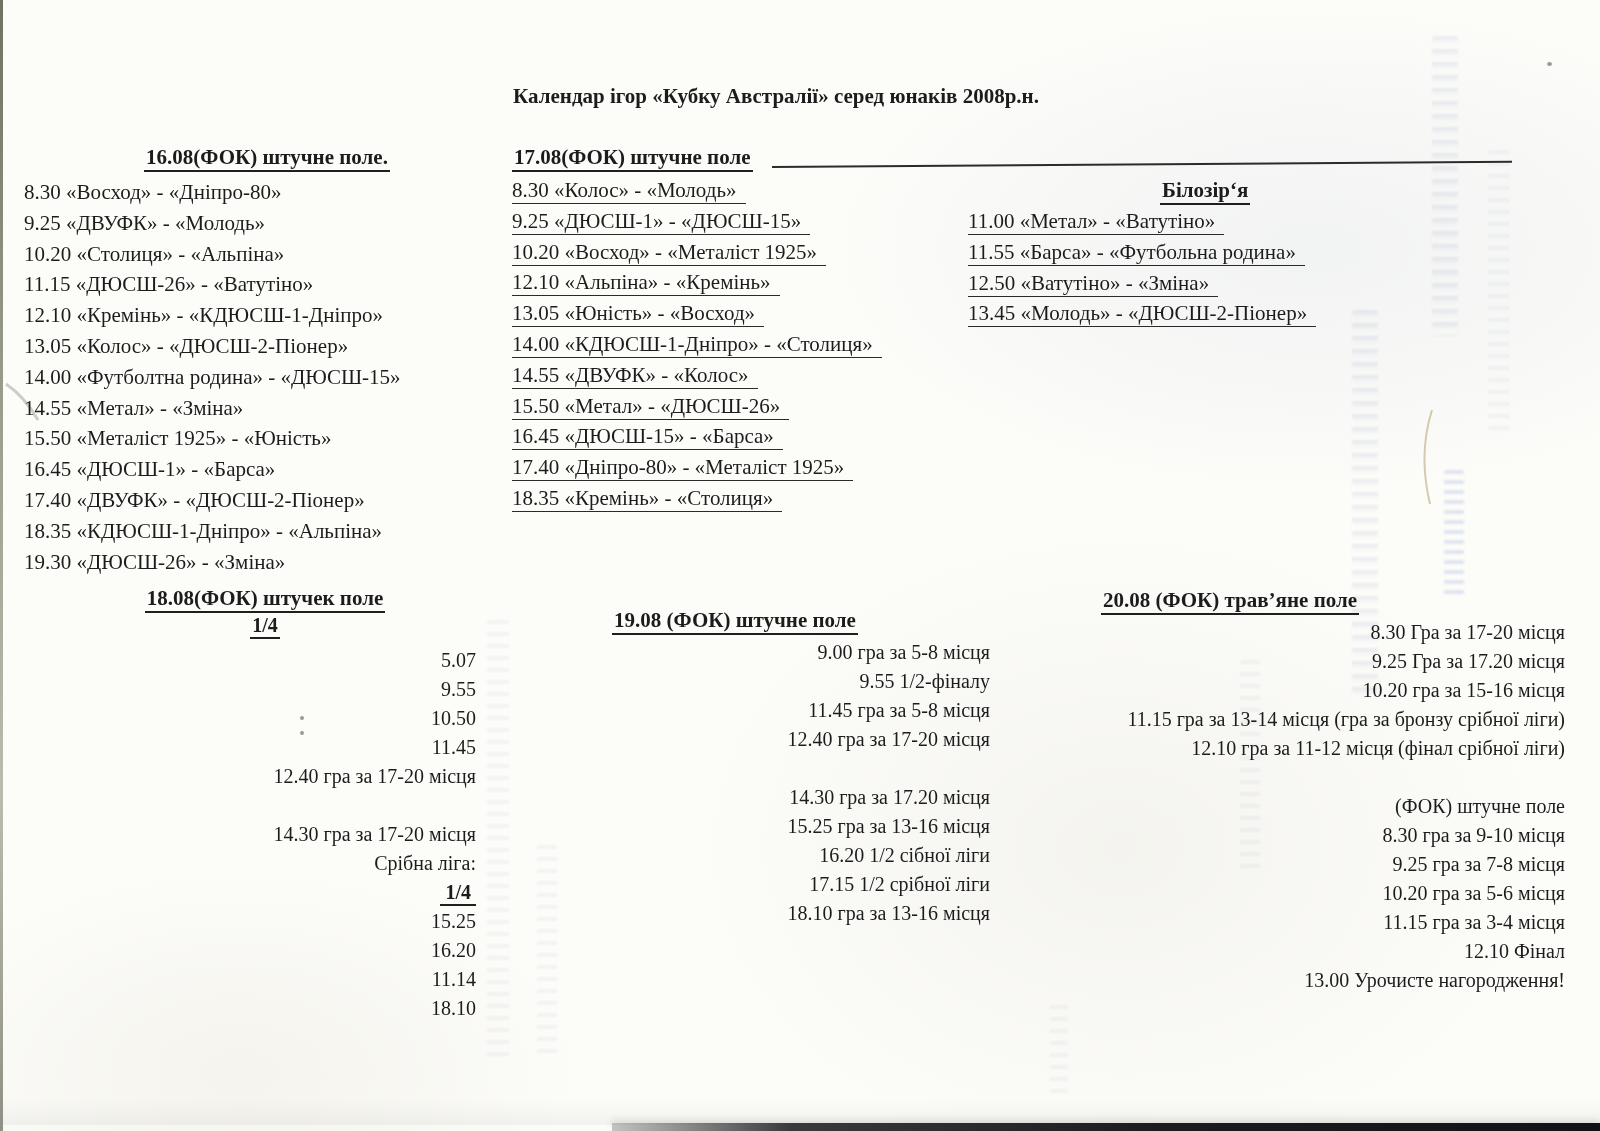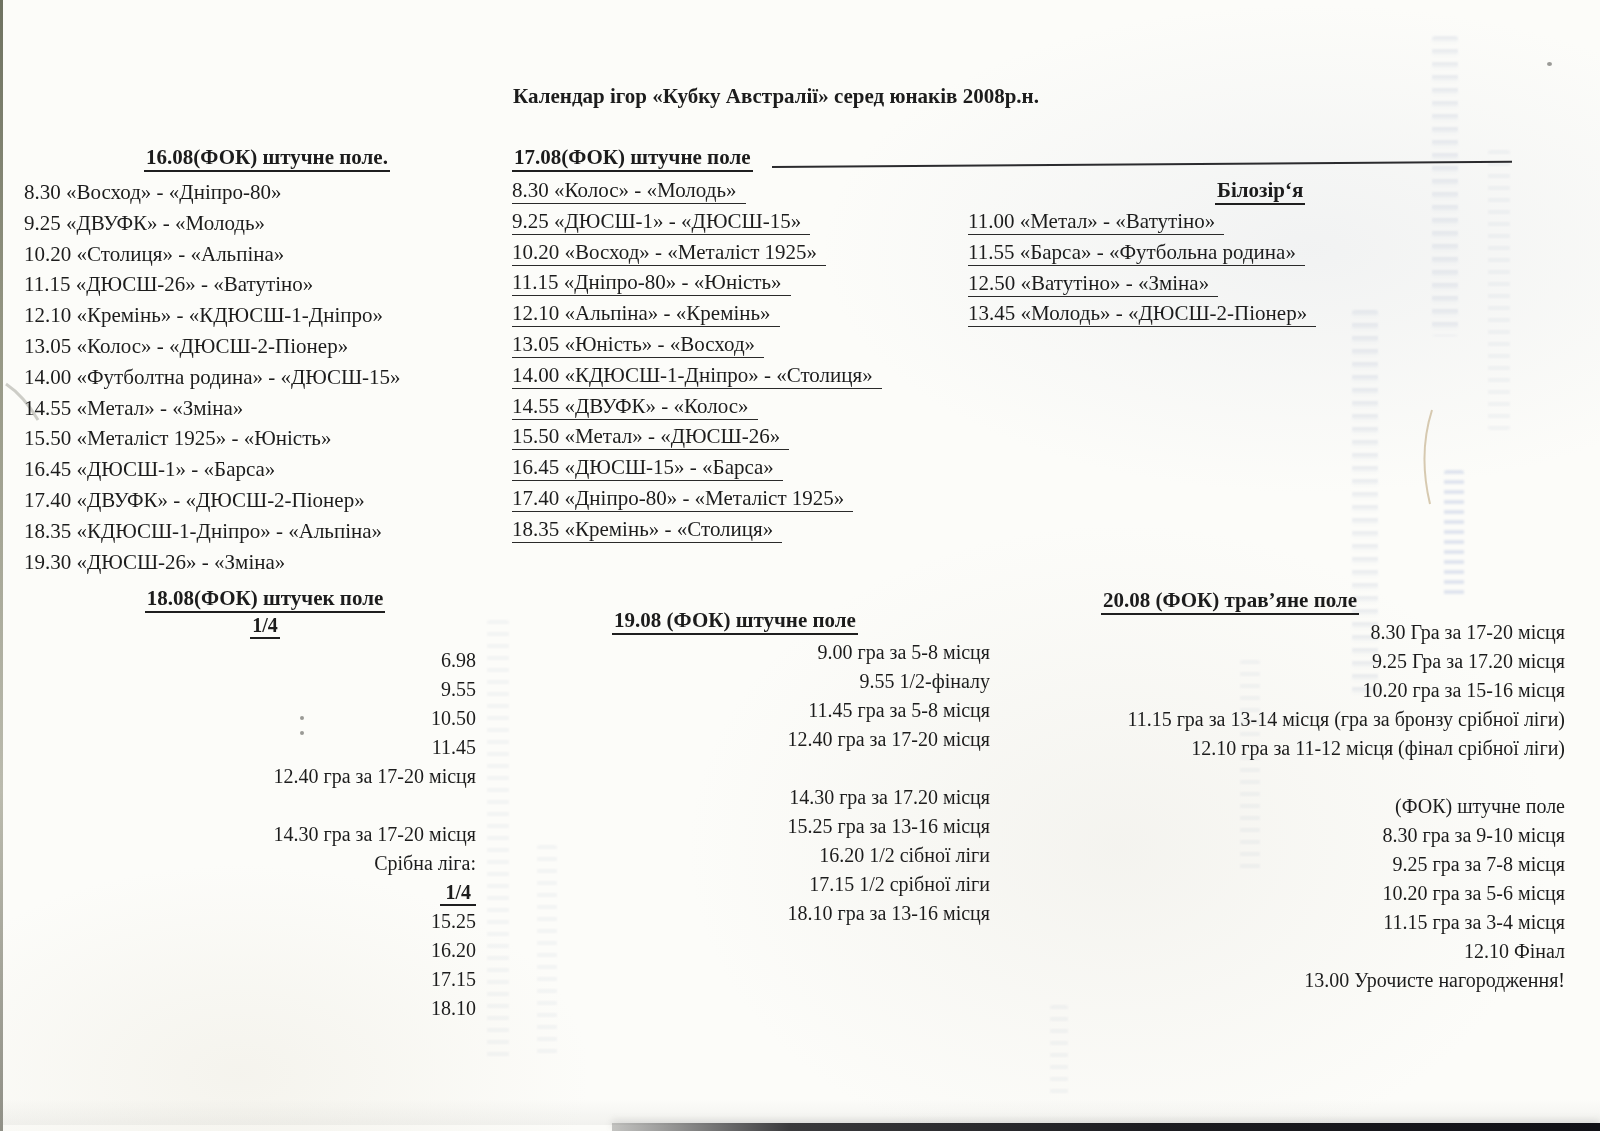--- a/index.html
+++ b/index.html
@@ -44,21 +44,21 @@
 
   #sec16{left:24px;top:145px;width:452px;}
   #sec16 .sec-h{text-align:center;padding-left:34px;margin-bottom:6px;}
   #sec16 .rows31{margin-top:8px;}
 
   #sec17{left:512px;top:145px;width:480px;}
   #sec17 .sec-h{margin-bottom:6px;}
   .rule17{position:absolute;left:772px;top:166px;width:740px;height:2px;background:#2b2b2e;
     transform:rotate(-0.4deg);transform-origin:left center;}
 
-  #secbz-h{position:absolute;left:1215px;top:178px;font-weight:bold;font-size:21px;white-space:nowrap;}
+  #secbz-h{position:absolute;left:1160px;top:178px;font-weight:bold;font-size:21px;white-space:nowrap;}
   #secbz-rows{position:absolute;left:968px;top:206px;}
 
   #sec18{left:24px;top:586px;width:452px;}
   #sec18 .sec-h{text-align:center;padding-left:30px;}
   .sub14{font-weight:bold;font-size:20px;line-height:30px;height:30px;text-align:center;padding-left:30px;}
   #sec18 .rows29{margin-top:6px;}
   .center-sl{padding-left:208px;}
   .center-14{padding-left:228px;font-weight:bold;}
   .center-14 span{border-bottom:2px solid #1f1f1f;padding:0 5px 1px 5px;}
 
@@ -121,21 +121,20 @@
       <div class="row">19.30 «ДЮСШ-26» - «Зміна»</div>
     </div>
   </div>
 
   <div class="sec" id="sec17">
     <div class="sec-h"><span class="hu">17.08(ФОК) штучне поле</span></div>
     <div class="rows31 u-rows">
       <div class="row"><span>8.30 «Колос» - «Молодь»</span></div>
       <div class="row"><span>9.25 «ДЮСШ-1» - «ДЮСШ-15»</span></div>
       <div class="row"><span>10.20 «Восход» - «Металіст 1925»</span></div>
-      <div class="row"><span>11.15 «Дніпро-80» - «Юність»</span></div>
       <div class="row"><span>12.10 «Альпіна» - «Кремінь»</span></div>
       <div class="row"><span>13.05 «Юність» - «Восход»</span></div>
       <div class="row"><span>14.00 «КДЮСШ-1-Дніпро» - «Столиця»</span></div>
       <div class="row"><span>14.55 «ДВУФК» - «Колос»</span></div>
       <div class="row"><span>15.50 «Метал» - «ДЮСШ-26»</span></div>
       <div class="row"><span>16.45 «ДЮСШ-15» - «Барса»</span></div>
       <div class="row"><span>17.40 «Дніпро-80» - «Металіст 1925»</span></div>
       <div class="row"><span>18.35 «Кремінь» - «Столиця»</span></div>
     </div>
   </div>
@@ -145,32 +144,32 @@
     <div class="row"><span>11.00 «Метал» - «Ватутіно»</span></div>
     <div class="row"><span>11.55 «Барса» - «Футбольна родина»</span></div>
     <div class="row"><span>12.50 «Ватутіно» - «Зміна»</span></div>
     <div class="row"><span>13.45 «Молодь» - «ДЮСШ-2-Піонер»</span></div>
   </div>
 
   <div class="sec" id="sec18">
     <div class="sec-h"><span class="hu">18.08(ФОК) штучек поле</span></div>
     <div class="sub14"><span class="hu">1/4</span></div>
     <div class="rows29">
-      <div class="row">6.98</div>
+      <div class="row">5.07</div>
       <div class="row">9.55</div>
       <div class="row">10.50</div>
       <div class="row">11.45</div>
       <div class="row">12.40 гра за 17-20 місця</div>
       <div class="row"></div>
       <div class="row">14.30 гра за 17-20 місця</div>
       <div class="row center-sl">Срібна ліга:</div>
       <div class="row center-14"><span>1/4</span></div>
       <div class="row">15.25</div>
       <div class="row">16.20</div>
-      <div class="row">17.15</div>
+      <div class="row">11.14</div>
       <div class="row">18.10</div>
     </div>
   </div>
 
   <div class="sec" id="sec19">
     <div class="sec-h"><span class="hu">19.08 (ФОК) штучне поле</span></div>
     <div class="rows29">
       <div class="row">9.00 гра за 5-8 місця</div>
       <div class="row">9.55 1/2-фіналу</div>
       <div class="row">11.45 гра за 5-8 місця</div>

